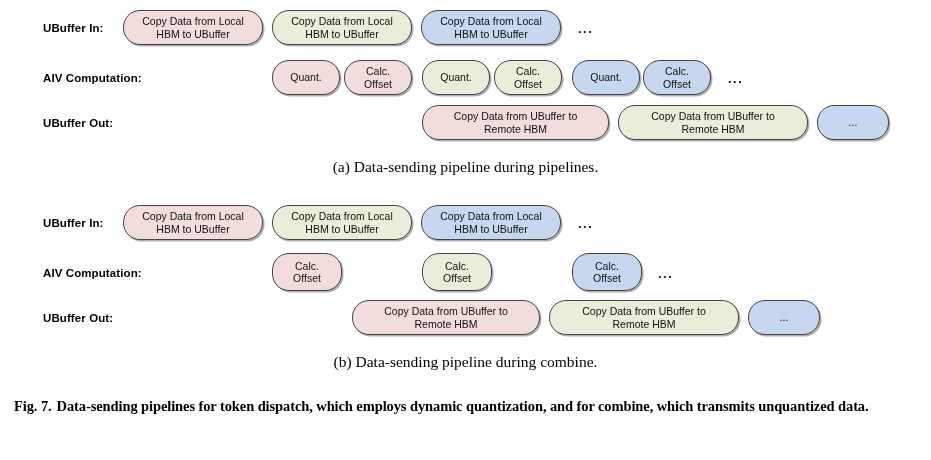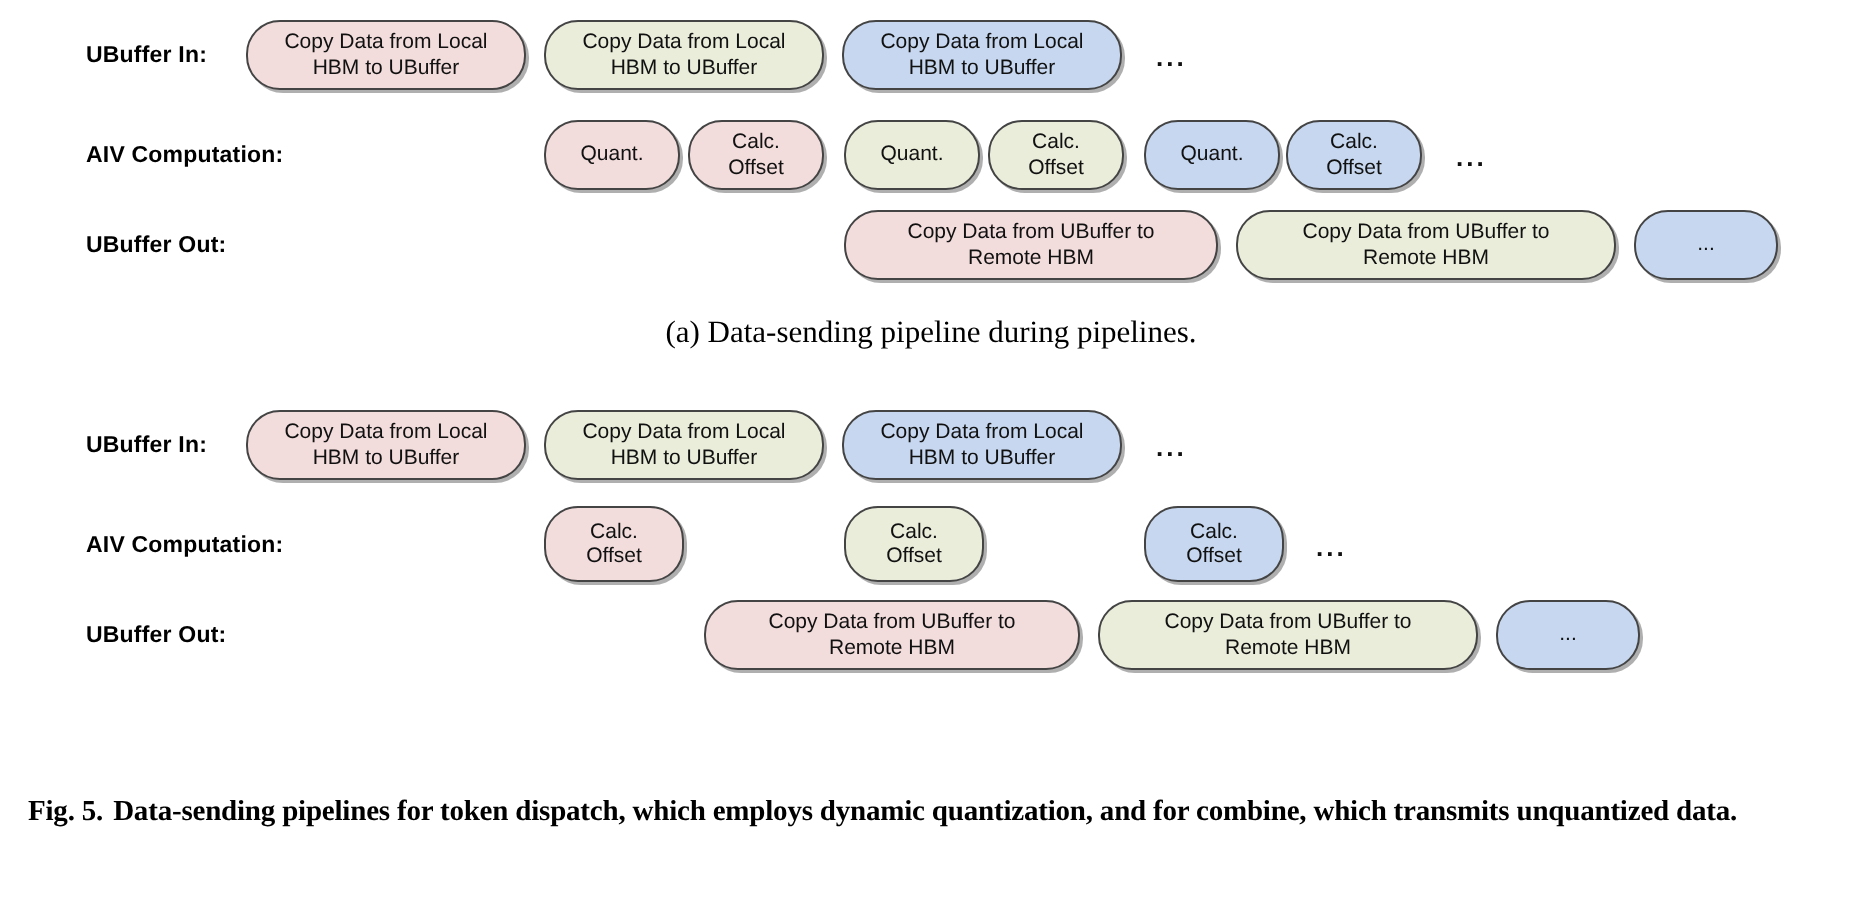--- a/index.html
+++ b/index.html
@@ -231,18 +231,19 @@
         <span>Remote HBM</span>
       </span>
     </div>
     <div class="box fill-blue" style="left:748px;top:105px;width:72px;height:35px;">
       <span>
         <span>...</span>
       </span>
     </div>
   </div>
 
+  <div class="subcap" id="subcap-b">(b) Data-sending pipeline during combine.</div>
 
   <div class="figcaption">
-    <span class="lbl">Fig. 5.</span><span>Data-sending pipelines for token dispatch, which employs dynamic quantization, and for combine, which transmits unquantized data.</span>
+    <span class="lbl">Fig. 7.</span><span>Data-sending pipelines for token dispatch, which employs dynamic quantization, and for combine, which transmits unquantized data.</span>
   </div>
 
 </div>
 
 </body></html>

